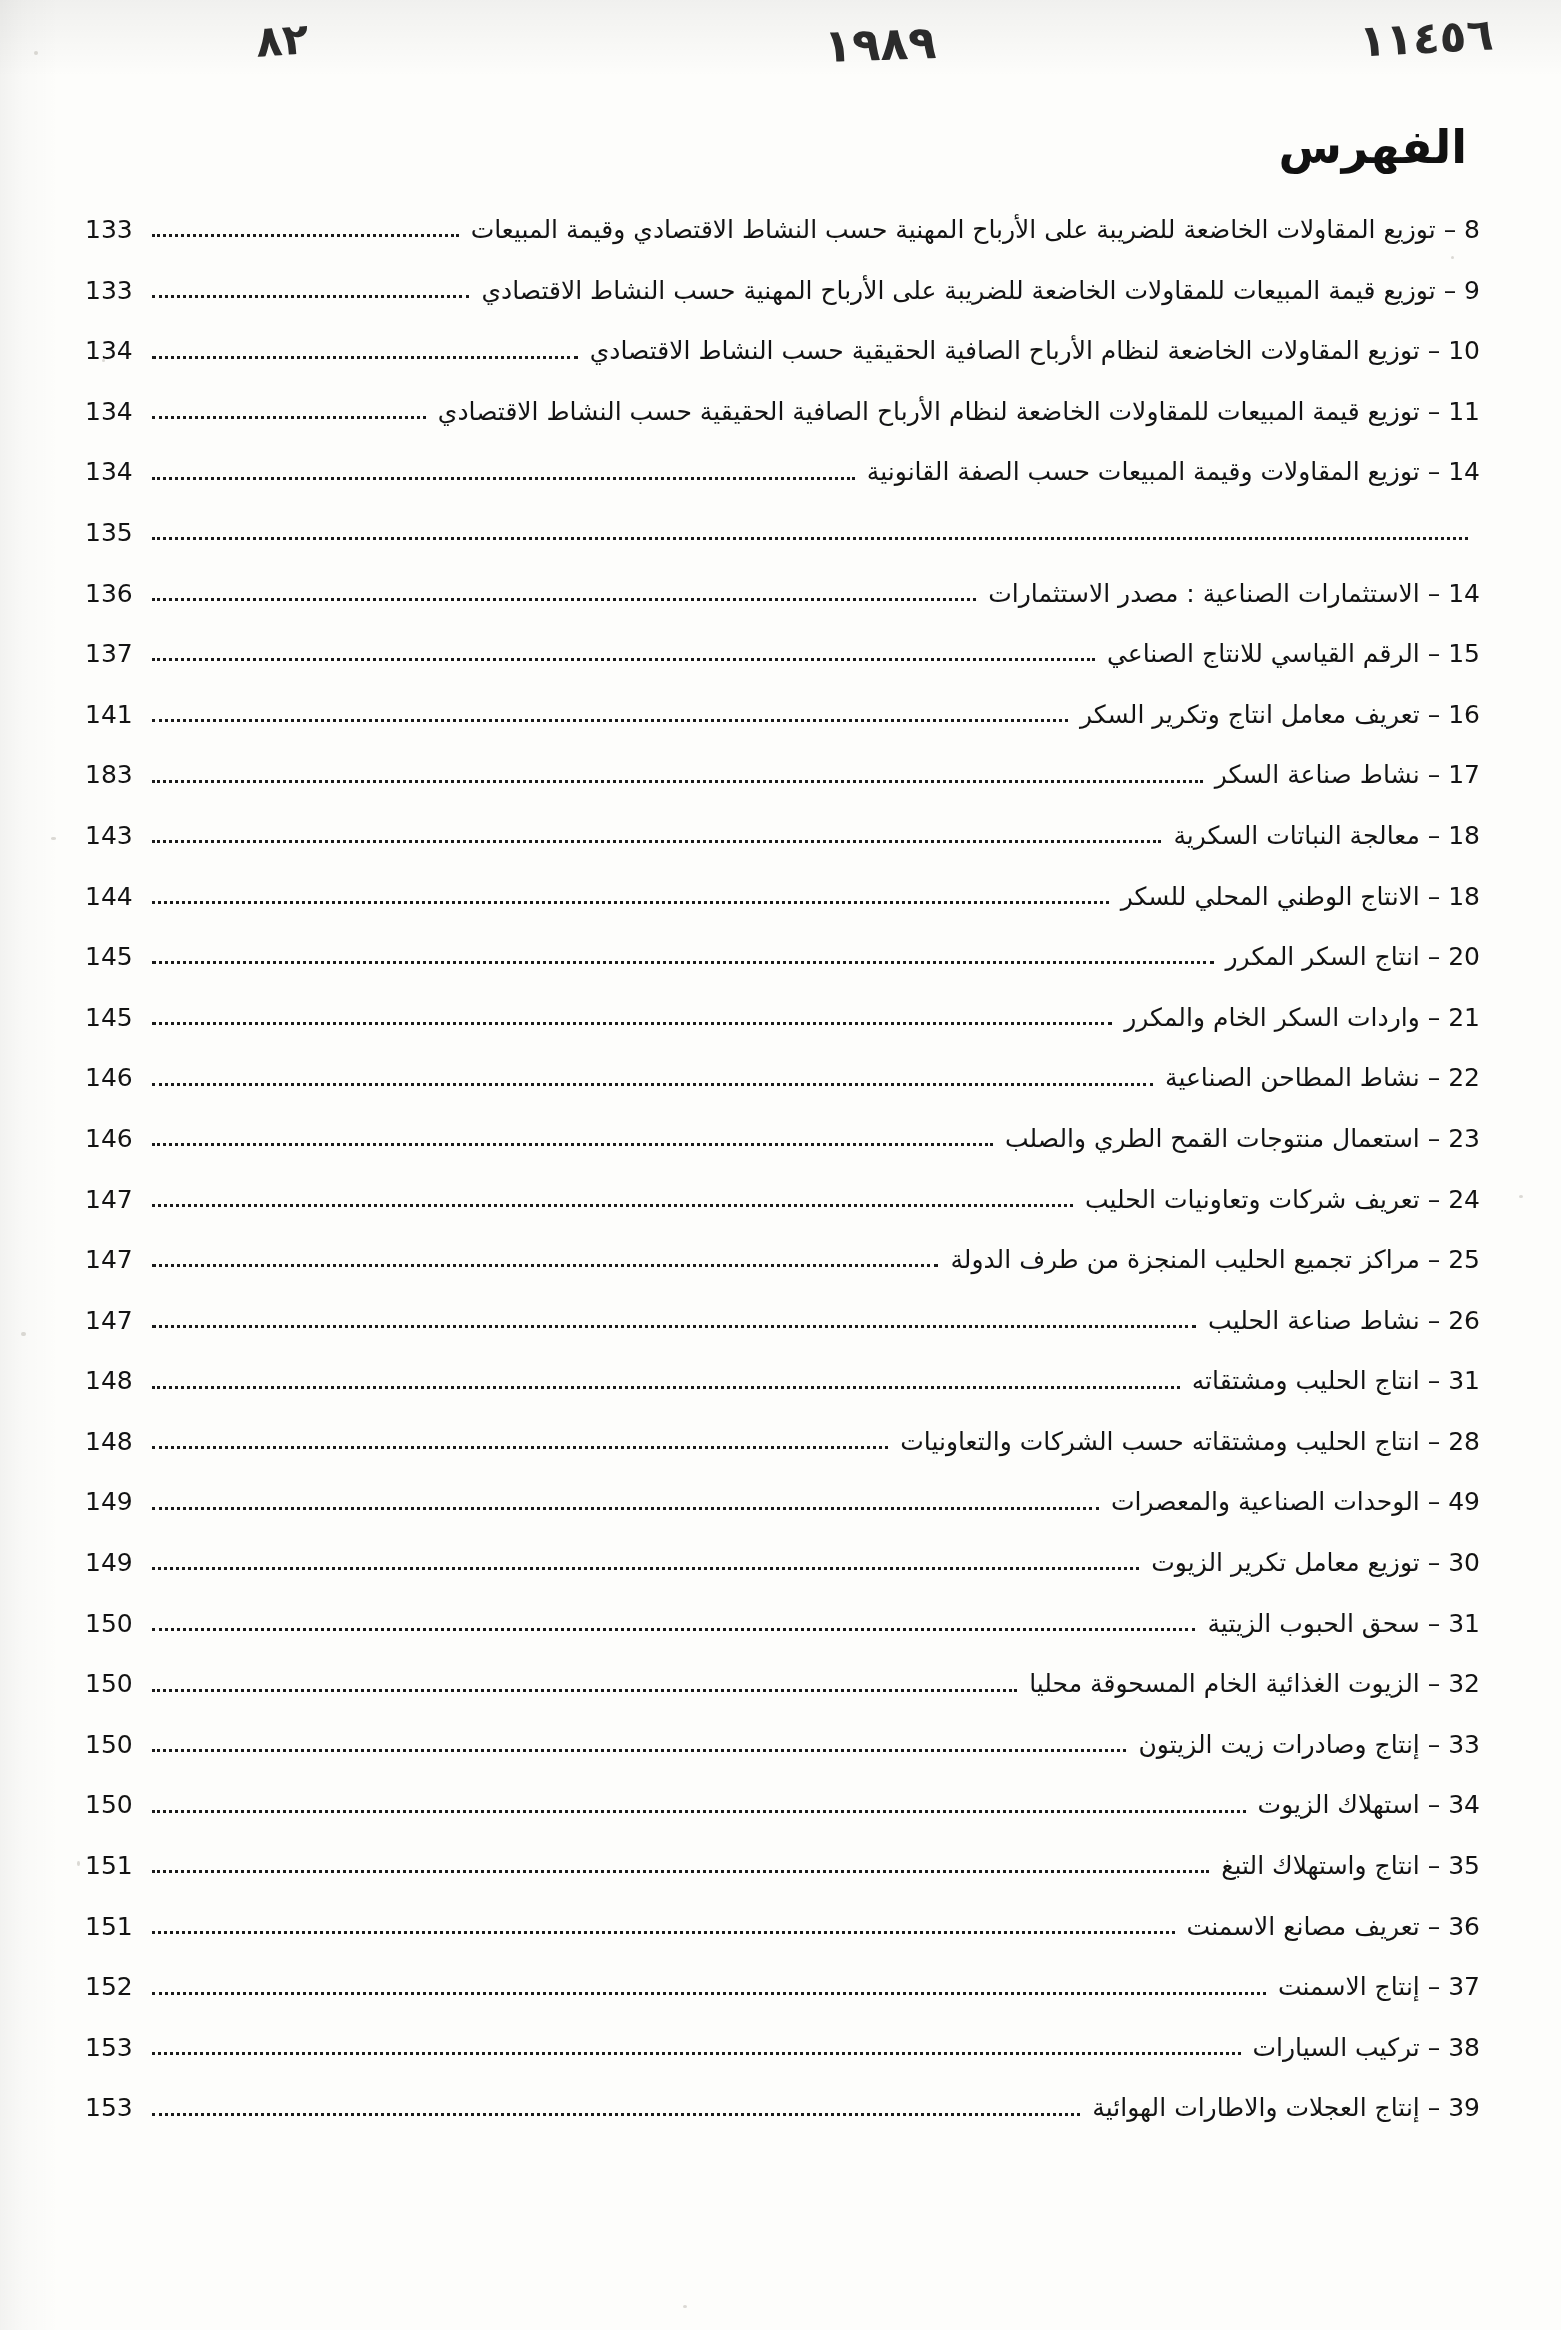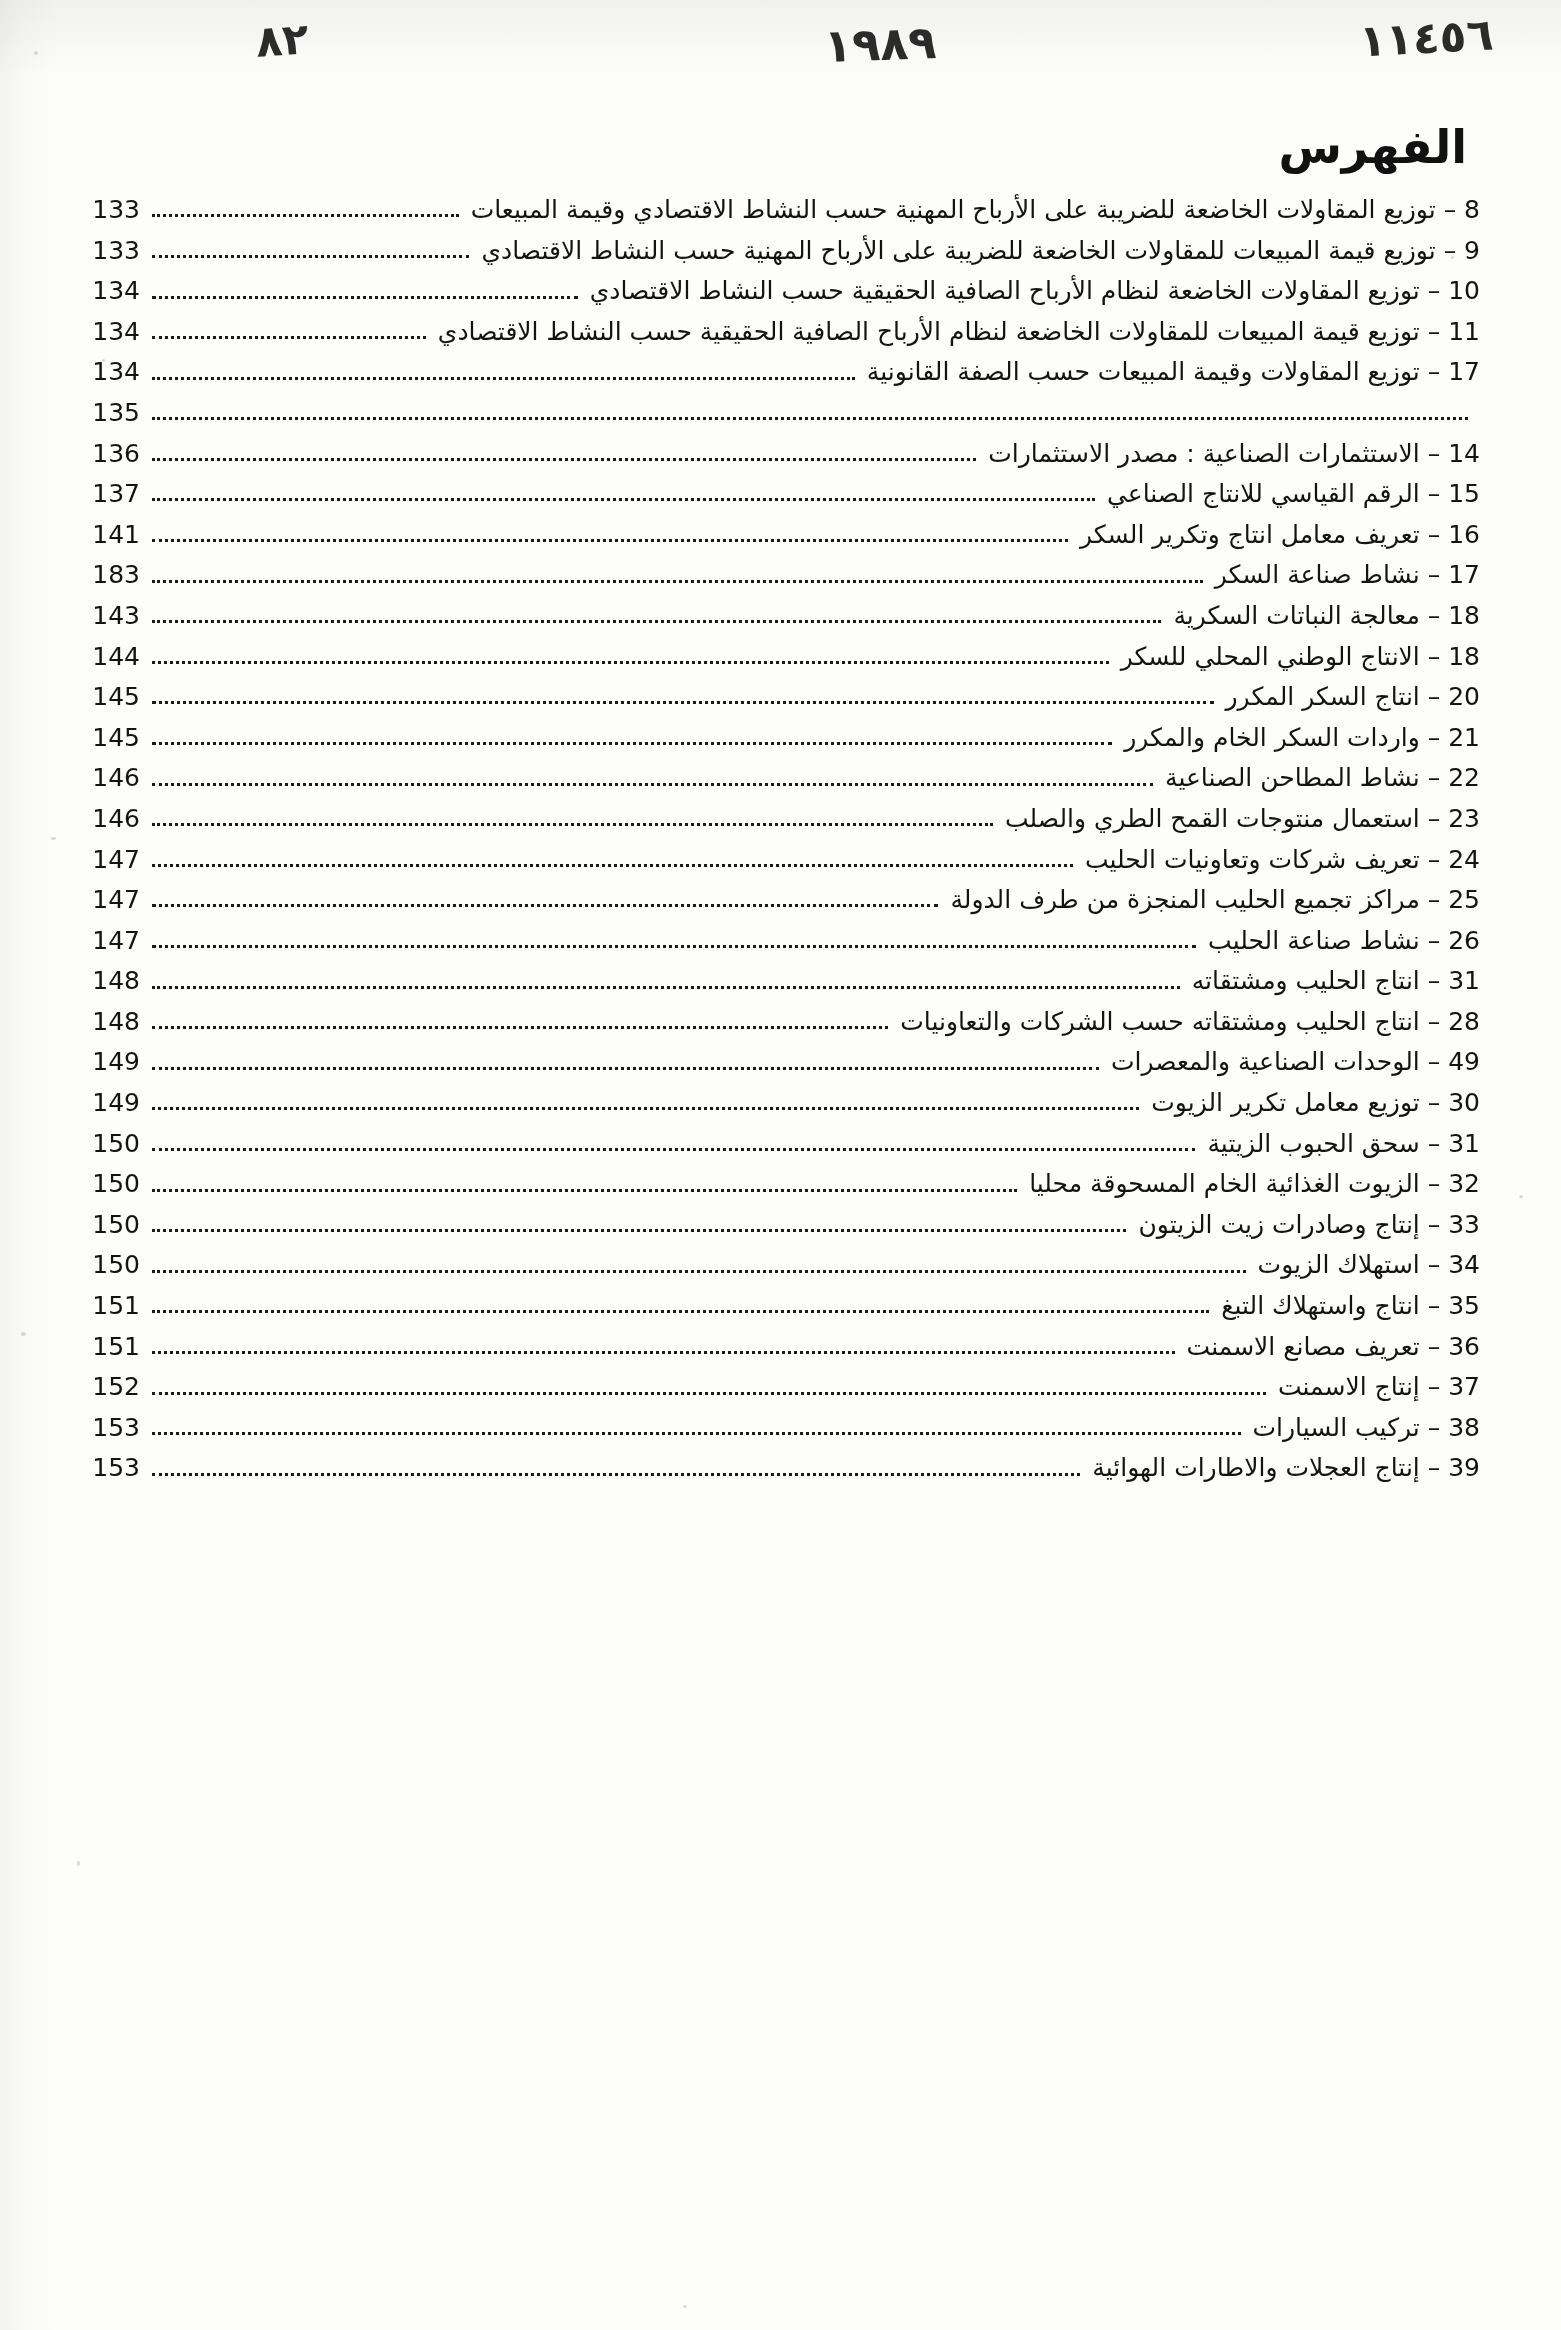--- a/index.html
+++ b/index.html
@@ -100,23 +100,24 @@
     flex: 1 1 auto;
     border-bottom: 3.4px dotted #1a1a1a;
     margin: 0 12px 10.2px 12px;
     min-width: 25.6px;
     height: 0;
   }
   .toc-page {
     font-family: "DejaVu Sans", sans-serif;
     font-size: 25px;
     min-width: 55px;
-    text-align: right;
+    text-align: left;
     direction: ltr;
     padding-bottom: 0;
+    margin-top: 20px;
   }
   
   .toc-entry.wrap .toc-text {
     max-width: 1144px;
   }
   .toc-entry.wrap {
     align-items: flex-end;
   }
 </style>
 </head>
@@ -154,21 +155,21 @@
         <span class="toc-text">10 – توزيع المقاولات الخاضعة لنظام الأرباح الصافية الحقيقية حسب النشاط الاقتصادي</span>
         <span class="toc-dots"></span>
         <span class="toc-page">134</span>
       </div>
       <div class="toc-entry wrap">
         <span class="toc-text">11 – توزيع قيمة المبيعات للمقاولات الخاضعة لنظام الأرباح الصافية الحقيقية حسب النشاط الاقتصادي</span>
         <span class="toc-dots"></span>
         <span class="toc-page">134</span>
       </div>
       <div class="toc-entry">
-        <span class="toc-text">17 – توزيع المقاولات وقيمة المبيعات حسب الصفة القانونية</span>
+        <span class="toc-text">14 – توزيع المقاولات وقيمة المبيعات حسب الصفة القانونية</span>
         <span class="toc-dots"></span>
         <span class="toc-page">134</span>
       </div>
       <div class="toc-entry">
         <span class="toc-dots"></span>
         <span class="toc-page">135</span>
       </div>
       <div class="toc-entry">
         <span class="toc-text">14 – الاستثمارات الصناعية : مصدر الاستثمارات</span>
         <span class="toc-dots"></span>

